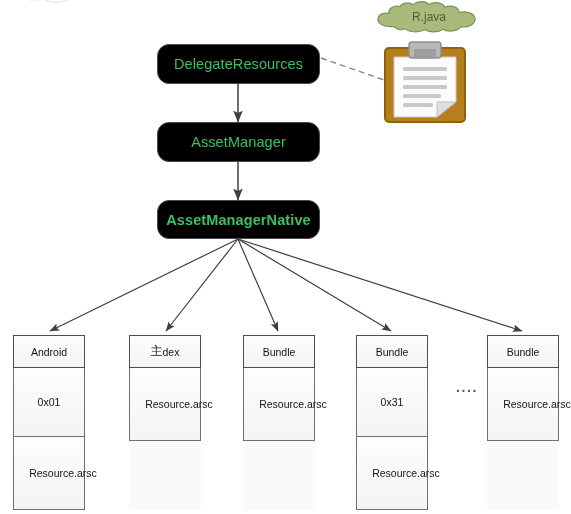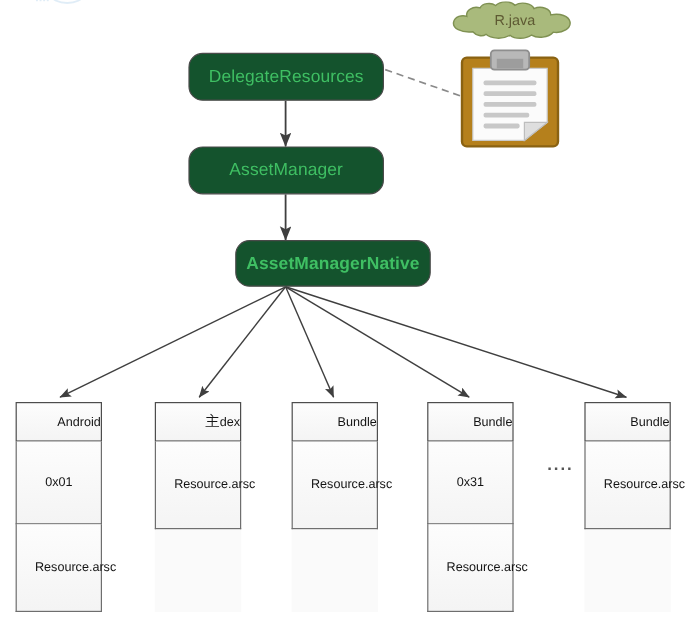--- a/index.html
+++ b/index.html
@@ -26,21 +26,21 @@
     height: 514px;
     pointer-events: none;
   }
 
   
   .rnode {
     position: absolute;
     box-sizing: border-box;
     border: 1.6px solid #4a4a4a;
     border-radius: 12px;
-    background: #14532d;
+    background: #000000;
     display: flex;
     align-items: center;
     justify-content: center;
     color: #3fbf63;
     font-size: 14.5px;
     letter-spacing: .1px;
     white-space: nowrap;
   }
   .rnode.bold { font-weight: bold; }
 
@@ -61,21 +61,20 @@
     color: #141414;
     background: linear-gradient(180deg,#fdfdfd 0%, #f4f4f4 100%);
     border: 1px solid #9a9a9a;
     border-top: none;
     white-space: nowrap;
   }
   .stack .cell.head {
     border: 1.7px solid #4d4d4d;
     height: 33px;
     flex: 0 0 33px;
-    justify-content: flex-end;
   }
   .stack .cell.mid {
     height: 69px;
     flex: 0 0 69px;
     border-left: 1.4px solid #6e6e6e;
     border-right: 1.4px solid #6e6e6e;
     border-bottom: 1.4px solid #6e6e6e;
   }
   .stack .cell.foot {
     height: 73px;
@@ -184,21 +183,21 @@
   </svg>
 
   <div class="rnode" style="left:157px; top:44px; width:163px; height:40px;">
     <span>DelegateResources</span>
   </div>
 
   <div class="rnode" style="left:157px; top:122px; width:163px; height:40px;">
     <span>AssetManager</span>
   </div>
 
-  <div class="rnode bold" style="left:157px; top:200px; width:163px; height:39px;margin-left:39px;">
+  <div class="rnode bold" style="left:157px; top:200px; width:163px; height:39px;">
     <span>AssetManagerNative</span>
   </div>
 
   <div id="cloud">
     <svg viewBox="0 0 114 32" width="114" height="32">
       <path d="M22,25.5
                C12,26.5 5,22.5 6,17.5
                C7,12.6 13,11.2 17,12.6
                C16,7.6 22,3.8 28,5.6
                C30,1.8 37,0.6 41,3.6

